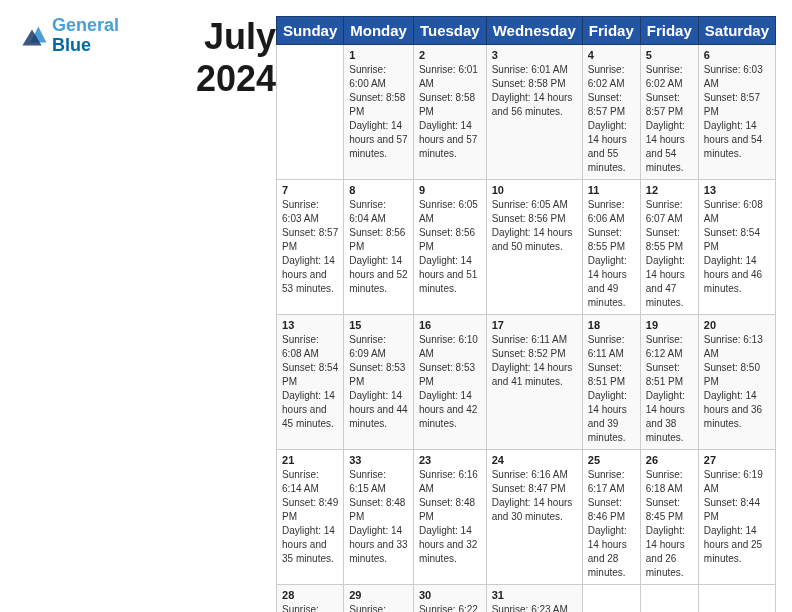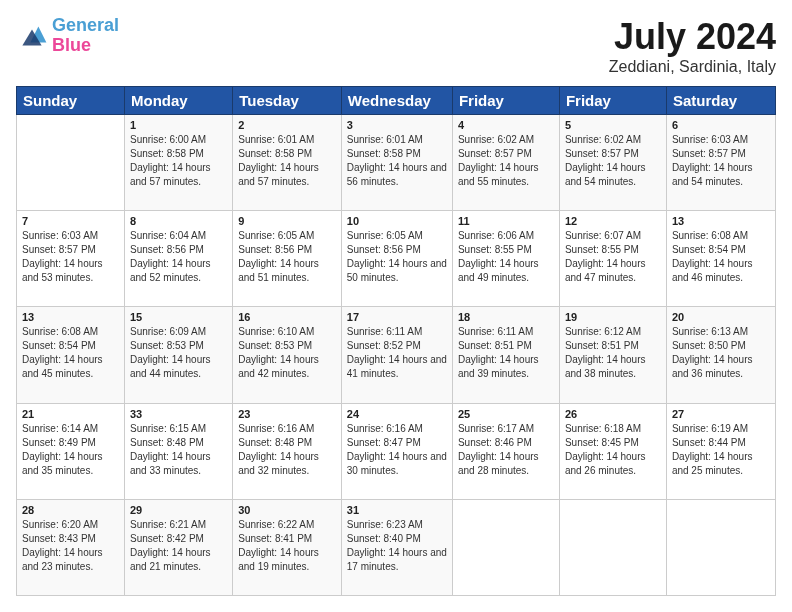--- a/index.html
+++ b/index.html
@@ -8,21 +8,21 @@
       height: 612px;
       font-family: Arial, sans-serif;
       background: #fff;
       overflow: hidden;
     }
     .page {
       width: 792px;
       height: 612px;
       padding: 16px;
       display: flex;
-      flex-direction: column;
+      flex-direction: row;
     }
     .header {
       display: flex;
       justify-content: space-between;
       align-items: flex-start;
       margin-bottom: 10px;
     }
     .logo {
       display: flex;
       align-items: center;
@@ -98,26 +98,25 @@
 
 <div class="page">
   <div class="header">
     <div class="logo">
       <svg class="logo-icon" viewBox="0 0 40 40">
         <polygon points="28,8 38,28 18,28" fill="#4a9fd4"></polygon>
         <polygon points="20,12 32,32 8,32" fill="#1a3a6b" opacity="0.85"></polygon>
       </svg>
       <div class="logo-text">
         <div><span>General</span></div>
-        <div style="color:#ec4899">Blue</div>
+        <div style="color:#0369a1">Blue</div>
       </div>
     </div>
     <div class="title-area">
       <div class="month-title">July 2024</div>
-      <div class="location">Zeddiani, Sardinia, Italy</div>
     </div>
   </div>
 
   <table class="calendar-table">
     <thead>
       <tr>
       <th>Sunday</th>
           <th>Monday</th>
           <th>Tuesday</th>
           <th>Wednesday</th>

